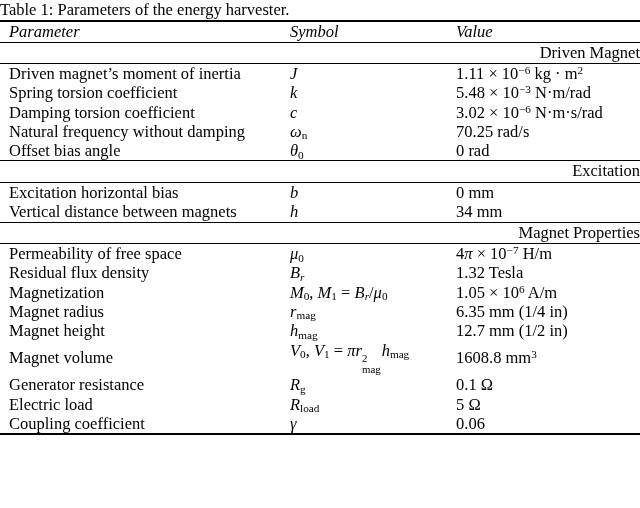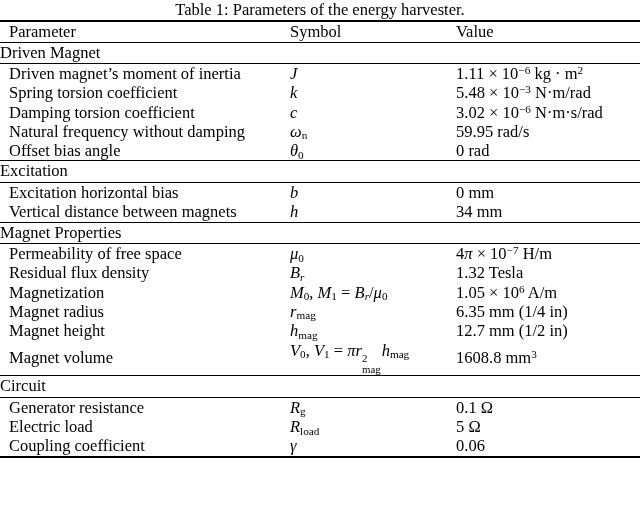--- a/index.html
+++ b/index.html
@@ -4,21 +4,21 @@
 <style>
   html, body { margin: 0; padding: 0; }
   body {
     width: 640px; height: 508px;
     background: #ffffff; color: #000000;
     font-family: "Liberation Serif", "DejaVu Serif", serif;
     font-size: 16.5px;
     overflow: hidden;
   }
   .caption {
-    text-align: center;
+    text-align: left;
     height: 20px; line-height: 20px;
     white-space: nowrap;
   }
   table.params {
     width: 640px;
     border-collapse: collapse;
     table-layout: fixed;
     border-top: 2px solid #000;
     border-bottom: 2.2px solid #000;
   }
@@ -28,23 +28,23 @@
   th, td {
     padding: 0;
     font-weight: normal;
     text-align: left;
     line-height: 19.3px;
     vertical-align: middle;
     white-space: nowrap;
     overflow: visible;
   }
   thead tr { border-bottom: 1.6px solid #000; }
-  thead th { line-height: 19.5px; }
+  thead th { line-height: 19.5px; font-style: italic; }
   tr.section-row { border-top: 1.6px solid #000; border-bottom: 1.6px solid #000; }
-  tr.section-row td { text-align: left; line-height: 20.5px; }
+  tr.section-row td { text-align: right; line-height: 20.5px; }
   .c-param { padding-left: 9px; }
   .it { font-style: italic; }
   sub, sup { font-size: 0.68em; line-height: 0; vertical-align: baseline; position: relative; }
   sup { top: -0.45em; }
   sub { top: 0.22em; }
   .stack {
     display: inline-flex; flex-direction: column; align-items: flex-start;
     font-size: 0.66em; line-height: 1.05; vertical-align: -0.55em;
     margin-right: 1px;
   }
@@ -82,21 +82,21 @@
         <td class="c-value"><span>5.48 × 10</span><sup>−3</sup><span> N·m/rad</span></td>
       </tr>
       <tr>
         <td class="c-param">Damping torsion coefficient</td>
         <td class="c-symbol"><span class="it">c</span></td>
         <td class="c-value"><span>3.02 × 10</span><sup>−6</sup><span> N·m·s/rad</span></td>
       </tr>
       <tr>
         <td class="c-param">Natural frequency without damping</td>
         <td class="c-symbol"><span class="it">ω</span><sub>n</sub></td>
-        <td class="c-value"><span>59.95 rad/s</span></td>
+        <td class="c-value"><span>70.25 rad/s</span></td>
       </tr>
       <tr>
         <td class="c-param">Offset bias angle</td>
         <td class="c-symbol"><span class="it">θ</span><sub>0</sub></td>
         <td class="c-value"><span>0 rad</span></td>
       </tr>
       <tr class="section-row">
         <td colspan="3">Excitation</td>
       </tr>
       <tr>
@@ -138,23 +138,20 @@
         <td class="c-value"><span>12.7 mm (1/2 in)</span></td>
       </tr>
       <tr>
         <td class="c-param">Magnet volume</td>
         <td class="c-symbol"><span class="it">V</span><sub>0</sub><span>, </span><span class="it">V</span><sub>1</sub><span> = </span><span class="it">π</span><span class="it">r</span><span class="stack">
             <span>2</span>
             <span>mag</span>
           </span><span class="it">h</span><sub>mag</sub></td>
         <td class="c-value"><span>1608.8 mm</span><sup>3</sup></td>
       </tr>
-      <tr class="section-row">
-        <td colspan="3">Circuit</td>
-      </tr>
       <tr>
         <td class="c-param">Generator resistance</td>
         <td class="c-symbol"><span class="it">R</span><sub>g</sub></td>
         <td class="c-value"><span>0.1 Ω</span></td>
       </tr>
       <tr>
         <td class="c-param">Electric load</td>
         <td class="c-symbol"><span class="it">R</span><sub>load</sub></td>
         <td class="c-value"><span>5 Ω</span></td>
       </tr>

